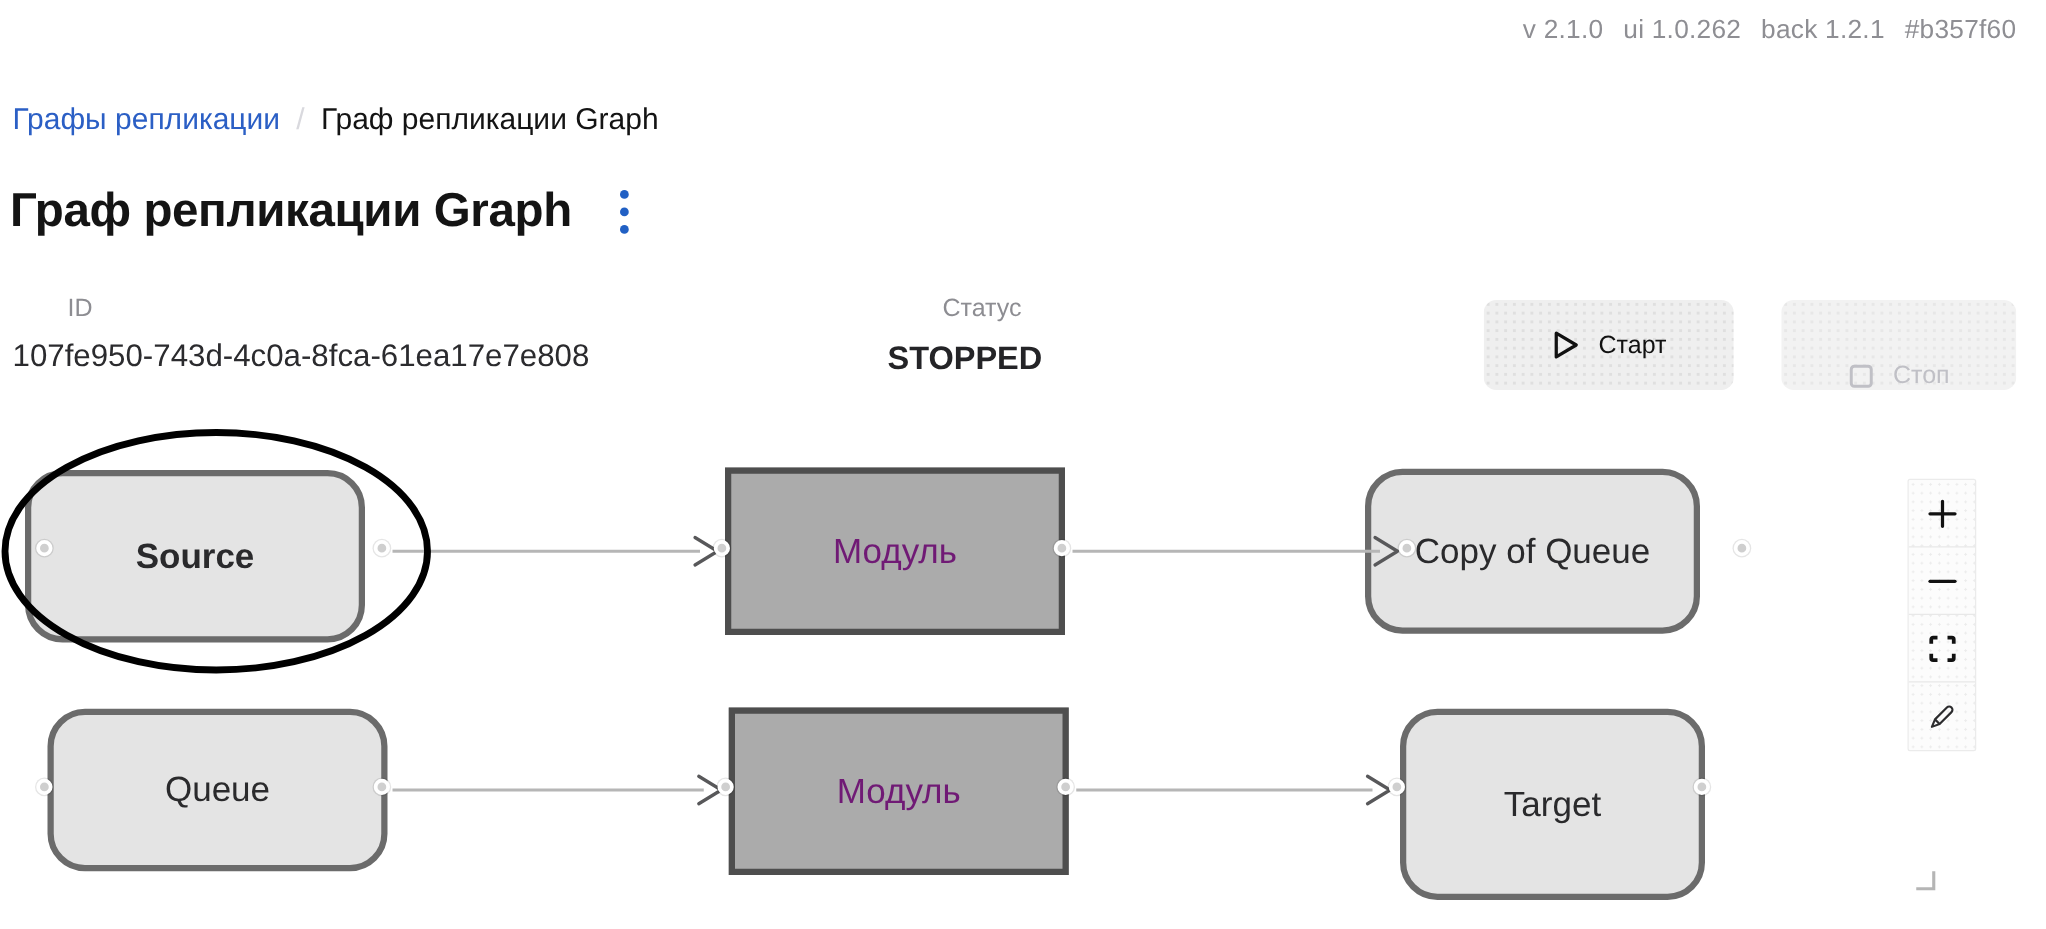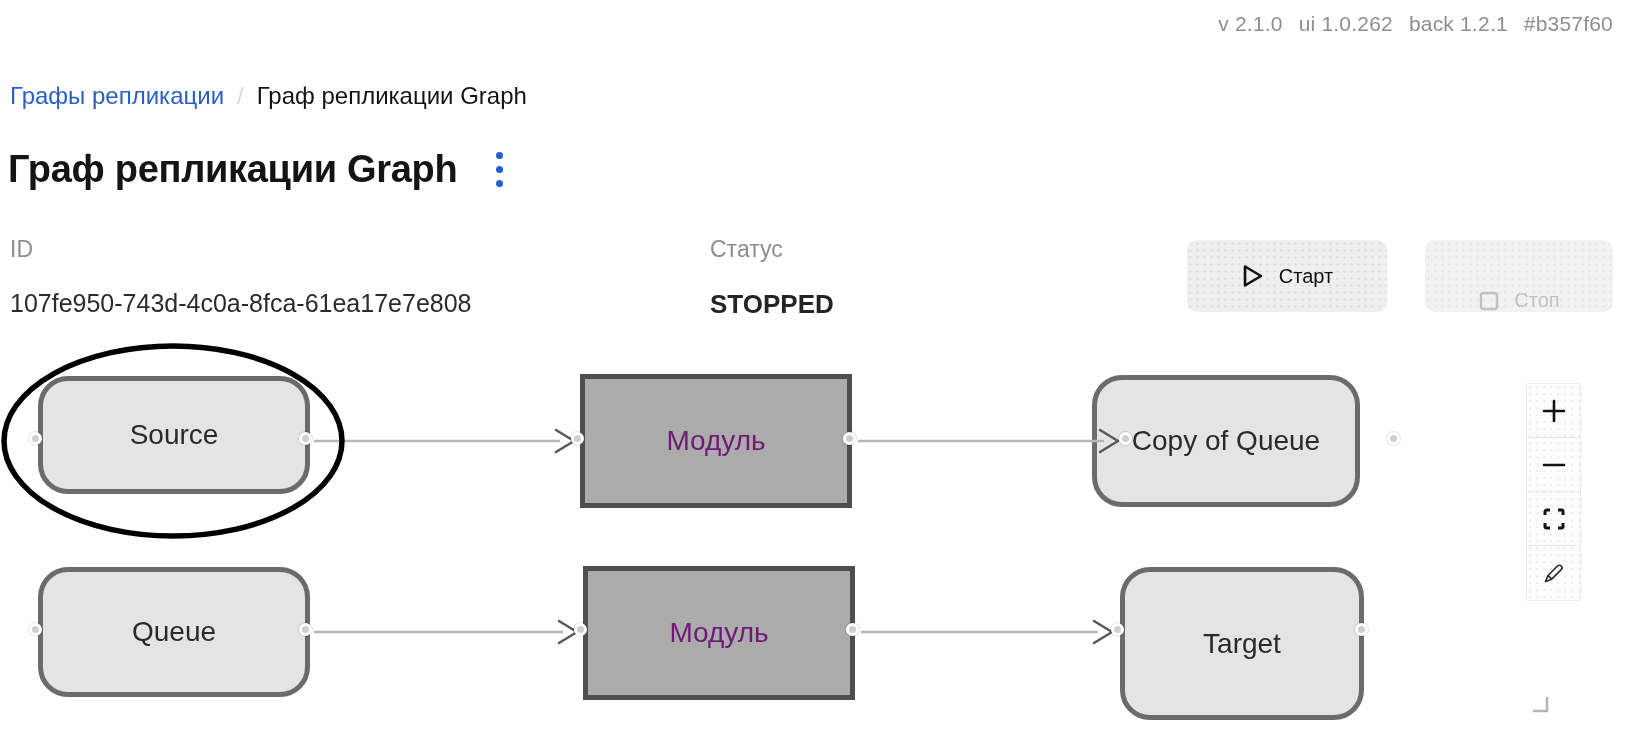--- a/index.html
+++ b/index.html
@@ -28,22 +28,22 @@
   
   .title-row {
     position:absolute; top:148px; left:8px;
     display:flex; align-items:center; gap:32px;
   }
   .page-title { font-size:38px; font-weight:700; color:#141414; letter-spacing:-.3px; }
   .kebab { width:20px; height:42px; display:flex; flex-direction:column;
     align-items:center; justify-content:center; gap:7px; cursor:pointer; }
   .kebab i { width:7px; height:7px; border-radius:50%; background:#2160c4; }
   
-  .meta-label { font-size:23px; color:#8d8d92; }
-  .meta-value { font-size:25px; color:#2b2b2e; margin-top:26px; }
+  .meta-label { font-size:20px; color:#8d8d92;margin-left:44px; }
+  .meta-value { font-size:25px; color:#2b2b2e; margin-top:12px; }
   .id-block     { position:absolute; top:236px; left:10px; }
   .status-block { position:absolute; top:236px; left:710px; }
   .status-block .meta-value { font-weight:600; font-size:26px; color:#242427; }
   
   .btn {
     position:absolute; top:240px; height:72px; border:none; border-radius:10px;
     display:flex; align-items:center; justify-content:center; gap:14px;
     font-family:inherit; font-size:20px; cursor:pointer;
     background-color:#efefef;
     background-image:radial-gradient(circle,#dfdfdf 1.1px, transparent 1.1px);
@@ -134,21 +134,21 @@
   </button>
   <button class="btn btn-stop" aria-disabled="true">
     <svg width="22" height="22" viewBox="0 0 22 22">
       <rect x="3" y="3" width="16" height="16" rx="2.5" fill="none" stroke="#c0c0c6" stroke-width="2.4"></rect>
     </svg>
     <span>Стоп</span>
   </button>
 
   <div class="canvas">
 
-    <div class="node node-rounded" style="left:38px; top:376px; width:272px; height:118px;">
+    <div class="node node-rounded" style="left:20px; top:376px; width:272px; height:138px;font-weight:bold;">
       <span>Source</span>
     </div>
     <div class="node node-module" style="left:580px; top:374px; width:272px; height:134px;">
       <span>Модуль</span>
     </div>
     <div class="node node-rounded" style="left:1092px; top:375px; width:268px; height:132px;">
       <span>Copy of Queue</span>
     </div>
     <div class="node node-rounded" style="left:38px; top:567px; width:272px; height:130px;">
       <span>Queue</span>

